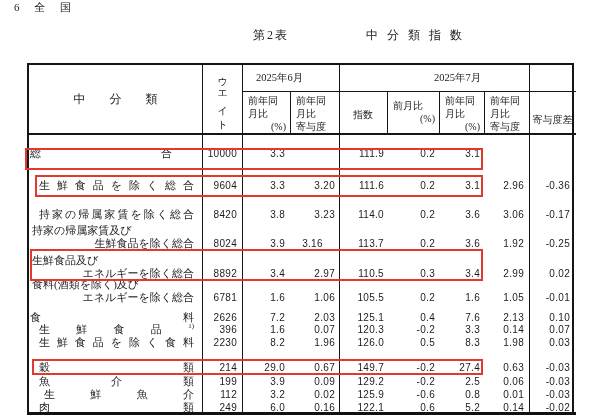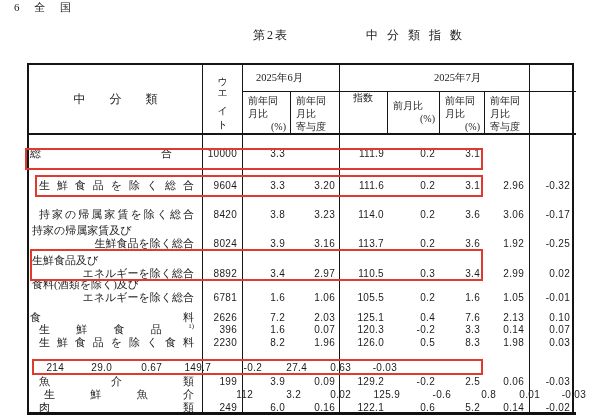--- a/index.html
+++ b/index.html
@@ -20,21 +20,21 @@
   .h-cat{position:absolute;left:0;top:0;width:173px;height:68px;display:flex;align-items:center;
          justify-content:center;font-size:12px;letter-spacing:0;white-space:pre;}
   .h-weight{position:absolute;left:173px;top:0;width:40px;height:68px;display:flex;align-items:center;
          justify-content:center;writing-mode:vertical-rl;font-size:10px;letter-spacing:3px;}
   .h-month{position:absolute;top:0;height:26px;display:flex;align-items:center;justify-content:center;
          font-size:10.5px;}
   .sh{position:absolute;top:26px;height:42px;box-sizing:border-box;font-size:10px;line-height:13px;
       padding-top:3px;}
   .sh .ln{padding-left:6px;}
   .sh .pct{text-align:right;padding-right:4px;padding-left:0;}
-  .sh-center{display:flex;align-items:flex-start;justify-content:center;padding-top:0;}
+  .sh-center{display:flex;align-items:center;justify-content:center;padding-top:0;margin-top:7px;}
 
   .rows{position:absolute;left:0;top:68px;width:547px;height:284px;}
   .row{position:absolute;left:0;width:547px;display:flex;align-items:flex-end;}
   .lbl{width:173px;flex:none;font-size:11px;line-height:13px;box-sizing:border-box;}
   .jst{text-align:justify;text-align-last:justify;text-justify:inter-character;padding-right:8px;}
   .ind0{padding-left:1px;} .ind1{padding-left:10px;} .ind2{padding-left:15px;}
   .short{padding-right:30px;}
   .l1{text-align:left;padding-left:3px;}
   .l2{text-align:right;padding-right:8px;}
   .num{font-family:"Liberation Sans","DejaVu Sans",sans-serif;font-size:10px;line-height:13px;
@@ -90,20 +90,23 @@
     <div class="sh" style="left:410px;width:45px;">
       <div class="ln">前年同</div>
       <div class="ln">月比</div>
       <div class="ln pct">(%)</div>
     </div>
     <div class="sh" style="left:455px;width:45px;">
       <div class="ln">前年同</div>
       <div class="ln">月比</div>
       <div class="ln">寄与度</div>
     </div>
+    <div class="sh sh-center" style="left:500px;width:47px;">
+      <div>寄与度差</div>
+    </div>
 
     <div class="rows" id="rows">
         <div class="row" style="top: 14px; height: 13px;">
           <div class="lbl">
             <div class="jst ind0 short">総合</div>
           </div>
           <div class="num" style="width: 40px; padding-right: 5px;">10000</div>
           <div class="num" style="width: 48px; padding-right: 5px;">3.3</div>
           <div class="num" style="width: 49px; padding-right: 4px;"></div>
           <div class="num" style="width: 48px; padding-right: 3px;">111.9</div>
@@ -116,21 +119,21 @@
           <div class="lbl">
             <div class="jst ind1">生鮮食品を除く総合</div>
           </div>
           <div class="num" style="width: 40px; padding-right: 5px;">9604</div>
           <div class="num" style="width: 48px; padding-right: 5px;">3.3</div>
           <div class="num" style="width: 49px; padding-right: 4px;">3.20</div>
           <div class="num" style="width: 48px; padding-right: 3px;">111.6</div>
           <div class="num" style="width: 52px; padding-right: 4px;">0.2</div>
           <div class="num" style="width: 45px; padding-right: 4px;">3.1</div>
           <div class="num" style="width: 45px; padding-right: 5px;">2.96</div>
-          <div class="num" style="width: 47px; padding-right: 6px;">-0.32</div>
+          <div class="num" style="width: 47px; padding-right: 6px;">-0.36</div>
         </div>
         <div class="row" style="top: 75px; height: 13px;">
           <div class="lbl">
             <div class="jst ind1">持家の帰属家賃を除く総合</div>
           </div>
           <div class="num" style="width: 40px; padding-right: 5px;">8420</div>
           <div class="num" style="width: 48px; padding-right: 5px;">3.8</div>
           <div class="num" style="width: 49px; padding-right: 4px;">3.23</div>
           <div class="num" style="width: 48px; padding-right: 3px;">114.0</div>
           <div class="num" style="width: 52px; padding-right: 4px;">0.2</div>
@@ -138,21 +141,21 @@
           <div class="num" style="width: 45px; padding-right: 5px;">3.06</div>
           <div class="num" style="width: 47px; padding-right: 6px;">-0.17</div>
         </div>
         <div class="row" style="top: 91px; height: 26px;">
           <div class="lbl">
             <div class="l1">持家の帰属家賃及び</div>
             <div class="l2">生鮮食品を除く総合</div>
           </div>
           <div class="num" style="width: 40px; padding-right: 5px;">8024</div>
           <div class="num" style="width: 48px; padding-right: 5px;">3.9</div>
-          <div class="num" style="width: 49px; padding-right: 4px;">3.16</div>
+          <div class="num" style="width: 49px; padding-right: 4px; text-align: center;">3.16</div>
           <div class="num" style="width: 48px; padding-right: 3px;">113.7</div>
           <div class="num" style="width: 52px; padding-right: 4px;">0.2</div>
           <div class="num" style="width: 45px; padding-right: 4px;">3.6</div>
           <div class="num" style="width: 45px; padding-right: 5px;">1.92</div>
           <div class="num" style="width: 47px; padding-right: 6px;">-0.25</div>
         </div>
         <div class="row" style="top: 121px; height: 26px;">
           <div class="lbl">
             <div class="l1">生鮮食品及び</div>
             <div class="l2">エネルギーを除く総合</div>
@@ -213,20 +216,23 @@
           <div class="num" style="width: 40px; padding-right: 5px;">2230</div>
           <div class="num" style="width: 48px; padding-right: 5px;">8.2</div>
           <div class="num" style="width: 49px; padding-right: 4px;">1.96</div>
           <div class="num" style="width: 48px; padding-right: 3px;">126.0</div>
           <div class="num" style="width: 52px; padding-right: 4px;">0.5</div>
           <div class="num" style="width: 45px; padding-right: 4px;">8.3</div>
           <div class="num" style="width: 45px; padding-right: 5px;">1.98</div>
           <div class="num" style="width: 47px; padding-right: 6px;">0.03</div>
         </div>
         <div class="row" style="top: 228px; height: 13px;">
+          <div class="lbl">
+            <div class="jst ind1">穀類</div>
+          </div>
           <div class="num" style="width: 40px; padding-right: 5px;">214</div>
           <div class="num" style="width: 48px; padding-right: 5px;">29.0</div>
           <div class="num" style="width: 49px; padding-right: 4px;">0.67</div>
           <div class="num" style="width: 48px; padding-right: 3px;">149.7</div>
           <div class="num" style="width: 52px; padding-right: 4px;">-0.2</div>
           <div class="num" style="width: 45px; padding-right: 4px;">27.4</div>
           <div class="num" style="width: 45px; padding-right: 5px;">0.63</div>
           <div class="num" style="width: 47px; padding-right: 6px;">-0.03</div>
         </div>
         <div class="row" style="top: 242px; height: 13px;">
@@ -239,21 +245,21 @@
           <div class="num" style="width: 48px; padding-right: 3px;">129.2</div>
           <div class="num" style="width: 52px; padding-right: 4px;">-0.2</div>
           <div class="num" style="width: 45px; padding-right: 4px;">2.5</div>
           <div class="num" style="width: 45px; padding-right: 5px;">0.06</div>
           <div class="num" style="width: 47px; padding-right: 6px;">-0.03</div>
         </div>
         <div class="row" style="top: 255px; height: 13px;">
           <div class="lbl">
             <div class="jst ind2">生鮮魚介</div>
           </div>
-          <div class="num" style="width: 40px; padding-right: 5px; margin-left: 16px;">112</div>
+          <div class="num" style="width: 40px; padding-right: 5px;">112</div>
           <div class="num" style="width: 48px; padding-right: 5px;">3.2</div>
           <div class="num" style="width: 49px; padding-right: 4px;">0.02</div>
           <div class="num" style="width: 48px; padding-right: 3px;">125.9</div>
           <div class="num" style="width: 52px; padding-right: 4px;">-0.6</div>
           <div class="num" style="width: 45px; padding-right: 4px;">0.8</div>
           <div class="num" style="width: 45px; padding-right: 5px;">0.01</div>
           <div class="num" style="width: 47px; padding-right: 6px;">-0.03</div>
         </div>
         <div class="row" style="top: 268px; height: 13px;">
           <div class="lbl">

